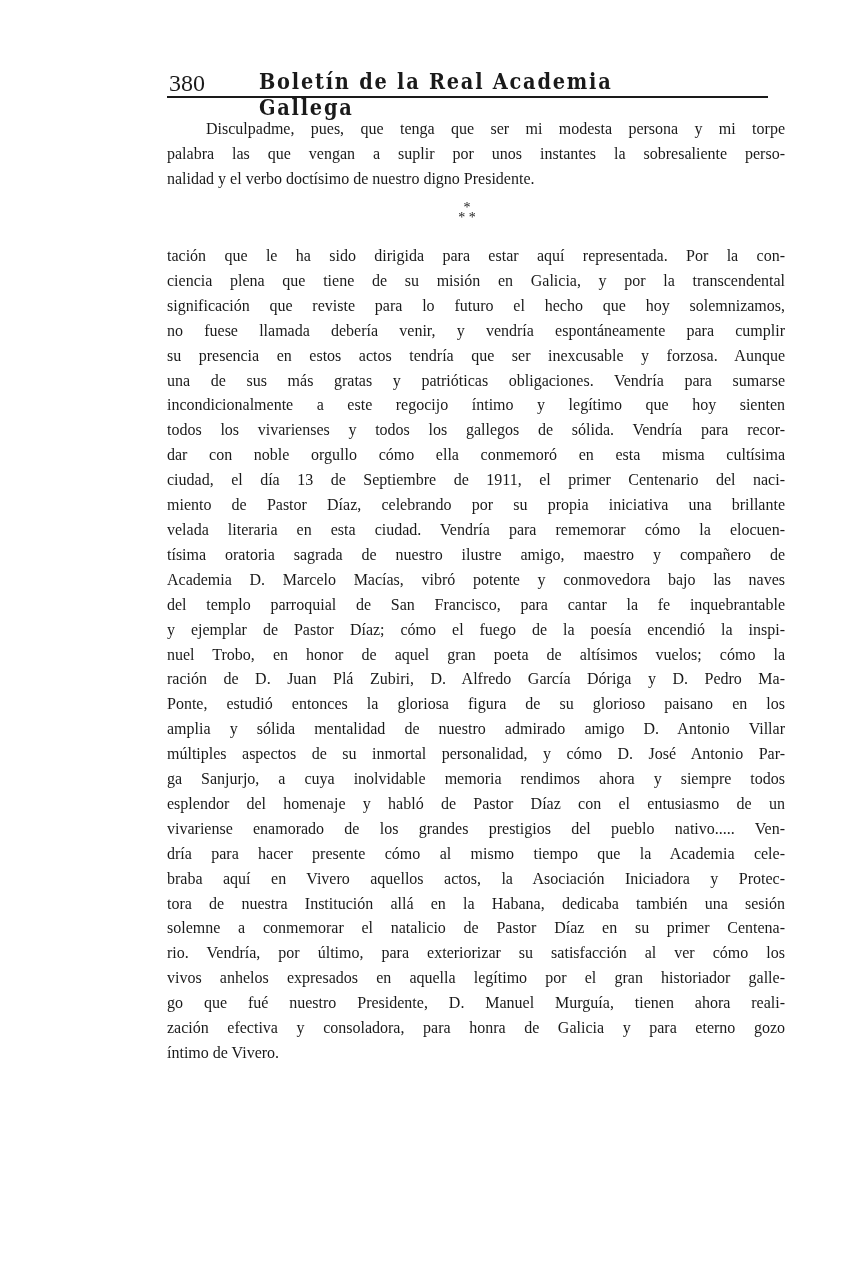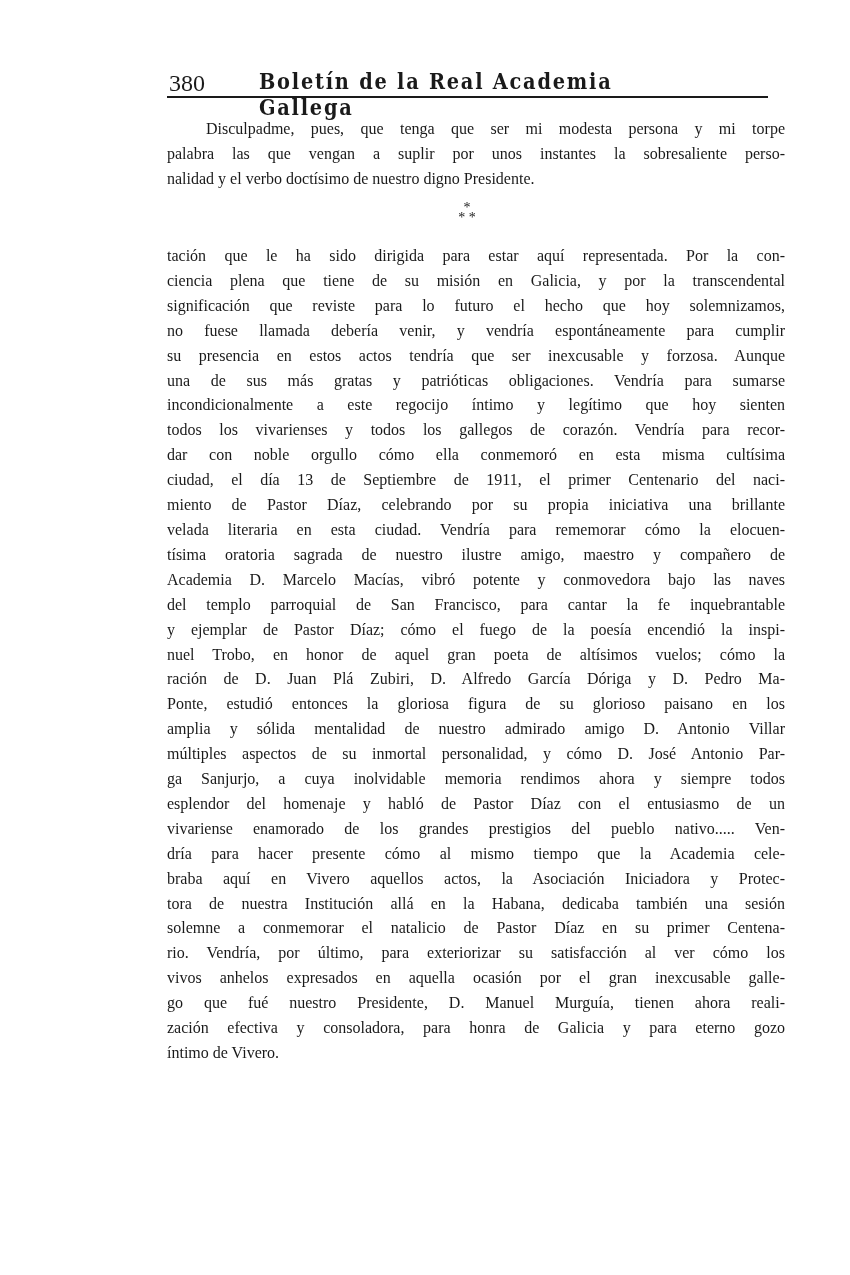--- a/index.html
+++ b/index.html
@@ -40,21 +40,21 @@
 </div>
 
 <div class="body-text para2" id="para2">
     <span class="line">tación que le ha sido dirigida para estar aquí representada. Por la con-</span>
     <span class="line">ciencia plena que tiene de su misión en Galicia, y por la transcendental</span>
     <span class="line">significación que reviste para lo futuro el hecho que hoy solemnizamos,</span>
     <span class="line">no fuese llamada debería venir, y vendría espontáneamente para cumplir</span>
     <span class="line">su presencia en estos actos tendría que ser inexcusable y forzosa. Aunque</span>
     <span class="line">una de sus más gratas y patrióticas obligaciones. Vendría para sumarse</span>
     <span class="line">incondicionalmente a este regocijo íntimo y legítimo que hoy sienten</span>
-    <span class="line">todos los vivarienses y todos los gallegos de corazón. Vendría para recor-</span>
+    <span class="line">todos los vivarienses y todos los gallegos de sólida. Vendría para recor-</span>
     <span class="line">dar con noble orgullo cómo ella conmemoró en esta misma cultísima</span>
     <span class="line">ciudad, el día 13 de Septiembre de 1911, el primer Centenario del naci-</span>
     <span class="line">miento de Pastor Díaz, celebrando por su propia iniciativa una brillante</span>
     <span class="line">velada literaria en esta ciudad. Vendría para rememorar cómo la elocuen-</span>
     <span class="line">tísima oratoria sagrada de nuestro ilustre amigo, maestro y compañero de</span>
     <span class="line">Academia D. Marcelo Macías, vibró potente y conmovedora bajo las naves</span>
     <span class="line">del templo parroquial de San Francisco, para cantar la fe inquebrantable</span>
     <span class="line">y ejemplar de Pastor Díaz; cómo el fuego de la poesía encendió la inspi-</span>
     <span class="line">nuel Trobo, en honor de aquel gran poeta de altísimos vuelos; cómo la</span>
     <span class="line">ración de D. Juan Plá Zubiri, D. Alfredo García Dóriga y D. Pedro Ma-</span>
@@ -62,17 +62,17 @@
     <span class="line">amplia y sólida mentalidad de nuestro admirado amigo D. Antonio Villar</span>
     <span class="line">múltiples aspectos de su inmortal personalidad, y cómo D. José Antonio Par-</span>
     <span class="line">ga Sanjurjo, a cuya inolvidable memoria rendimos ahora y siempre todos</span>
     <span class="line">esplendor del homenaje y habló de Pastor Díaz con el entusiasmo de un</span>
     <span class="line">vivariense enamorado de los grandes prestigios del pueblo nativo..... Ven-</span>
     <span class="line">dría para hacer presente cómo al mismo tiempo que la Academia cele-</span>
     <span class="line">braba aquí en Vivero aquellos actos, la Asociación Iniciadora y Protec-</span>
     <span class="line">tora de nuestra Institución allá en la Habana, dedicaba también una sesión</span>
     <span class="line">solemne a conmemorar el natalicio de Pastor Díaz en su primer Centena-</span>
     <span class="line">rio. Vendría, por último, para exteriorizar su satisfacción al ver cómo los</span>
-    <span class="line">vivos anhelos expresados en aquella ocasión por el gran inexcusable galle-</span>
+    <span class="line">vivos anhelos expresados en aquella legítimo por el gran historiador galle-</span>
     <span class="line">go que fué nuestro Presidente, D. Manuel Murguía, tienen ahora reali-</span>
     <span class="line">zación efectiva y consoladora, para honra de Galicia y para eterno gozo</span>
     <span class="line last">íntimo de Vivero.</span>
   </div>
 
 </body></html>

